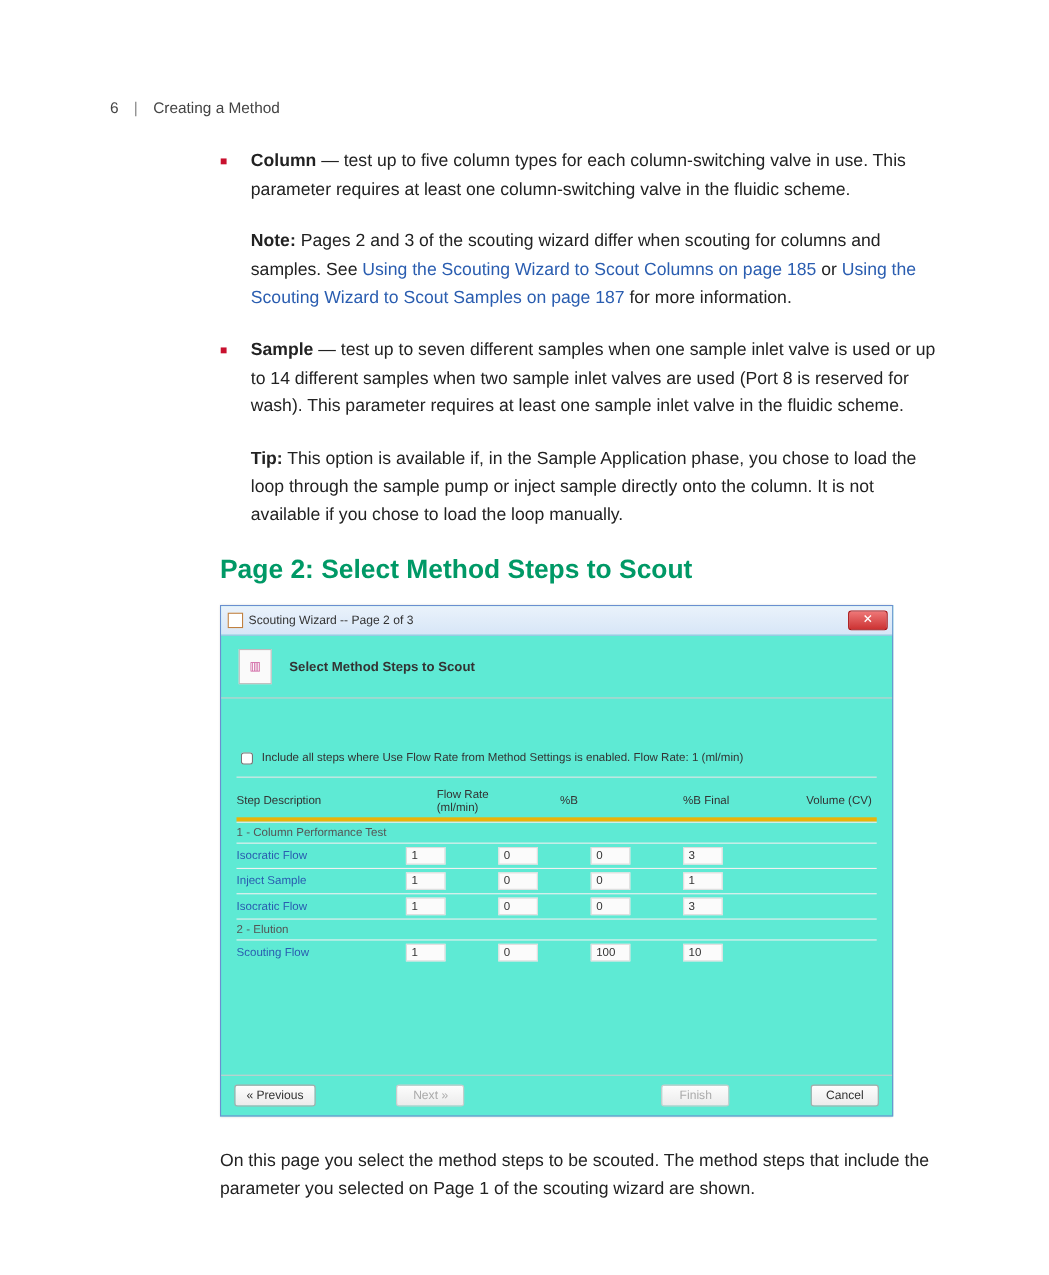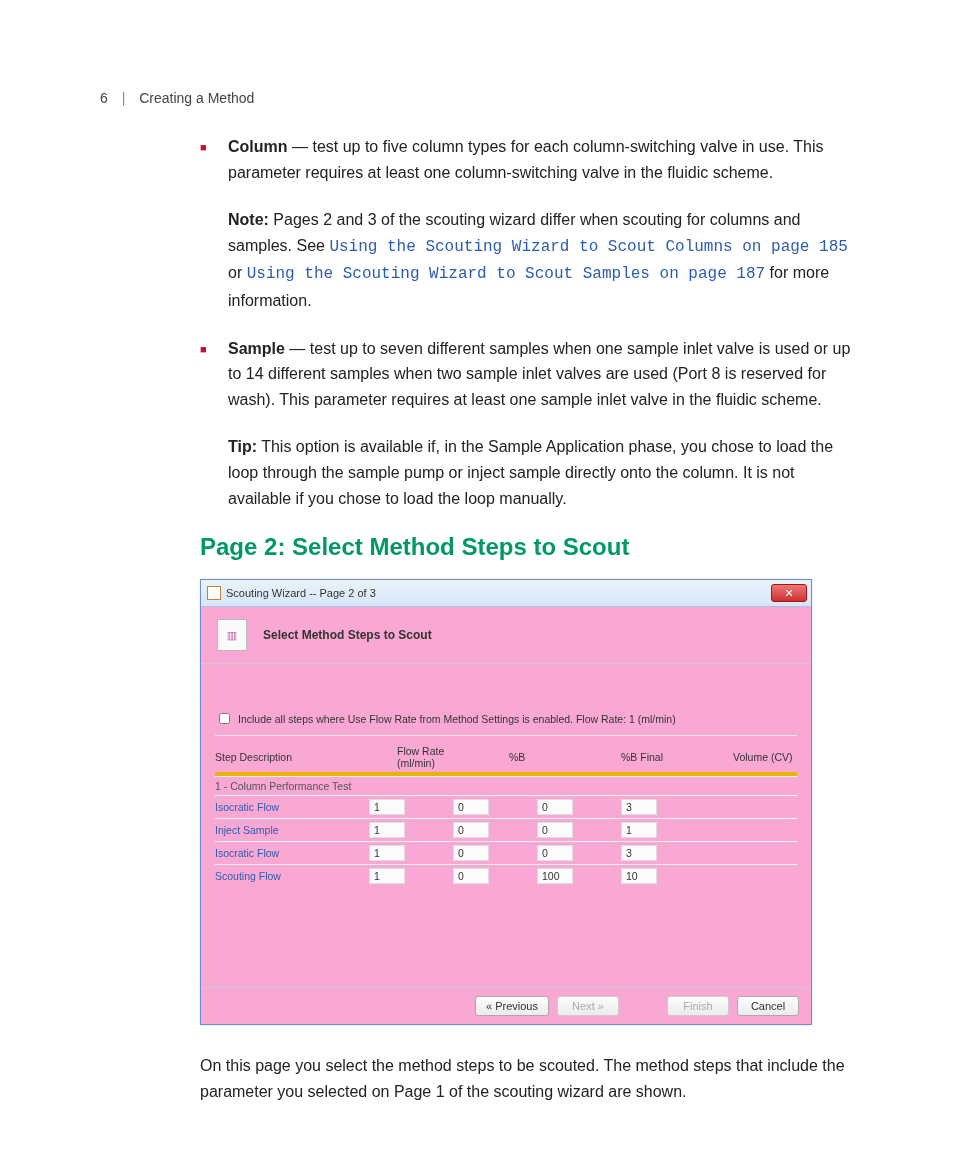--- a/index.html
+++ b/index.html
@@ -43,31 +43,30 @@
     flex: 1;
   }
   .note-para, .tip-para {
     margin-left: 28px;
     margin-bottom: 22px;
     line-height: 1.6;
     font-size: 16px;
   }
   .link {
     color: #2a5db0;
-    font-family: Liberation Mono, monospace;
   }
   .section-heading {
     color: #009966;
     font-size: 24px;
     font-weight: bold;
     margin: 12px 0 18px 0;
   }
   .wizard-frame {
     border: 1px solid #6a8fd0;
-    background: #f9a8d4;
+    background: #5eead4;
     width: 610px;
     margin-bottom: 28px;
     box-shadow: 0 0 2px rgba(0,0,0,0.15);
   }
   .wizard-titlebar {
     background: linear-gradient(#eaf2fb, #d7e6f7);
     border-bottom: 1px solid #a8c3e6;
     display: flex;
     align-items: center;
     justify-content: space-between;
@@ -180,21 +179,21 @@
   .trow {
     border-top: 1px solid #f0f0f0;
   }
   .wizard-spacer {
     height: 90px;
   }
   .wizard-footer {
     border-top: 1px solid #ccc;
     padding: 8px 12px;
     display: flex;
-    justify-content: flex-end;
+    justify-content: space-between;
     gap: 8px;
   }
   .wizard-footer button {
     font-size: 11px;
     padding: 3px 10px;
     min-width: 62px;
     background: linear-gradient(#fdfdfd, #ebebeb);
     border: 1px solid #aaa;
     border-radius: 3px;
     color: #333;
@@ -306,20 +305,21 @@
           </div>
 
           <div class="trow">
             <div class="link-cell">Isocratic Flow</div>
             <div><span class="cell-box">1</span></div>
             <div><span class="cell-box">0</span></div>
             <div><span class="cell-box">0</span></div>
             <div><span class="cell-box">3</span></div>
           </div>
 
+          <div class="group-label">2 - Elution</div>
 
           <div class="trow">
             <div class="link-cell">Scouting Flow</div>
             <div><span class="cell-box">1</span></div>
             <div><span class="cell-box">0</span></div>
             <div><span class="cell-box">100</span></div>
             <div><span class="cell-box">10</span></div>
           </div>
 
           <div class="wizard-spacer"></div>

